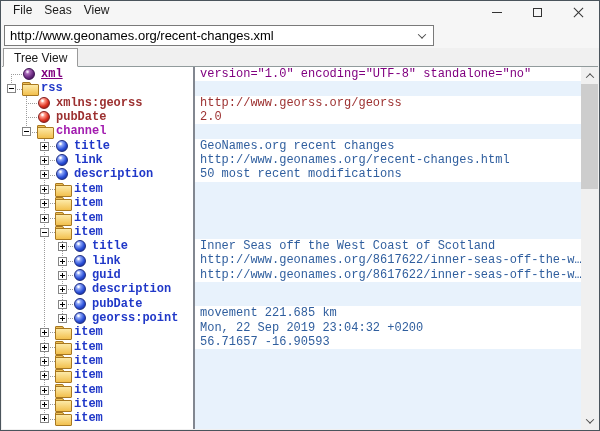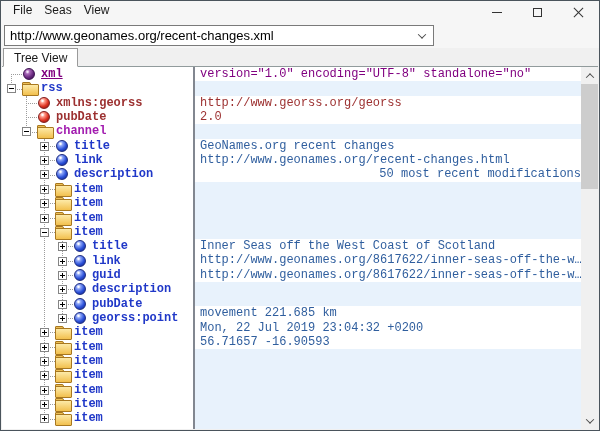--- a/index.html
+++ b/index.html
@@ -216,30 +216,30 @@
       </div>
     <div class="divider"></div>
     <div class="values-pane" style="background: rgb(232, 242, 252);">
         <div class="vrow" style="background: rgb(255, 255, 255); color: rgb(128, 0, 128);">version="1.0" encoding="UTF-8" standalone="no"</div>
         <div class="vrow"></div>
         <div class="vrow" style="background: rgb(255, 255, 255); color: rgb(156, 48, 48);">http://www.georss.org/georss</div>
         <div class="vrow" style="background: rgb(255, 255, 255); color: rgb(156, 48, 48);">2.0</div>
         <div class="vrow"></div>
         <div class="vrow" style="background: rgb(255, 255, 255); color: rgb(47, 94, 158);">GeoNames.org recent changes</div>
         <div class="vrow" style="background: rgb(255, 255, 255); color: rgb(47, 94, 158);">http://www.geonames.org/recent-changes.html</div>
-        <div class="vrow" style="background: rgb(255, 255, 255); color: rgb(47, 94, 158); text-align: right;">50 most recent modifications</div>
+        <div class="vrow" style="background: rgb(255, 255, 255); color: rgb(47, 94, 158);">50 most recent modifications</div>
         <div class="vrow"></div>
         <div class="vrow"></div>
         <div class="vrow"></div>
         <div class="vrow"></div>
         <div class="vrow" style="background: rgb(255, 255, 255); color: rgb(47, 94, 158);">Inner Seas off the West Coast of Scotland</div>
         <div class="vrow" style="background: rgb(255, 255, 255); color: rgb(47, 94, 158);">http://www.geonames.org/8617622/inner-seas-off-the-w…</div>
         <div class="vrow" style="background: rgb(255, 255, 255); color: rgb(47, 94, 158);">http://www.geonames.org/8617622/inner-seas-off-the-w…</div>
         <div class="vrow" style="background: rgb(255, 255, 255); color: rgb(47, 94, 158); margin-top: 24px;">movement 221.685 km</div>
-        <div class="vrow" style="background: rgb(255, 255, 255); color: rgb(47, 94, 158);">Mon, 22 Jul 2019 23:04:32 +0200</div>
+        <div class="vrow" style="background: rgb(255, 255, 255); color: rgb(47, 94, 158);">Mon, 22 Sep 2019 23:04:32 +0200</div>
         <div class="vrow" style="background: rgb(255, 255, 255); color: rgb(47, 94, 158);">56.71657 -16.90593</div>
         <div class="vrow"></div>
         <div class="vrow"></div>
         <div class="vrow"></div>
         <div class="vrow"></div>
         <div class="vrow"></div>
         <div class="vrow"></div>
         <div class="vrow"></div>
       </div>
     <div class="vscroll">

